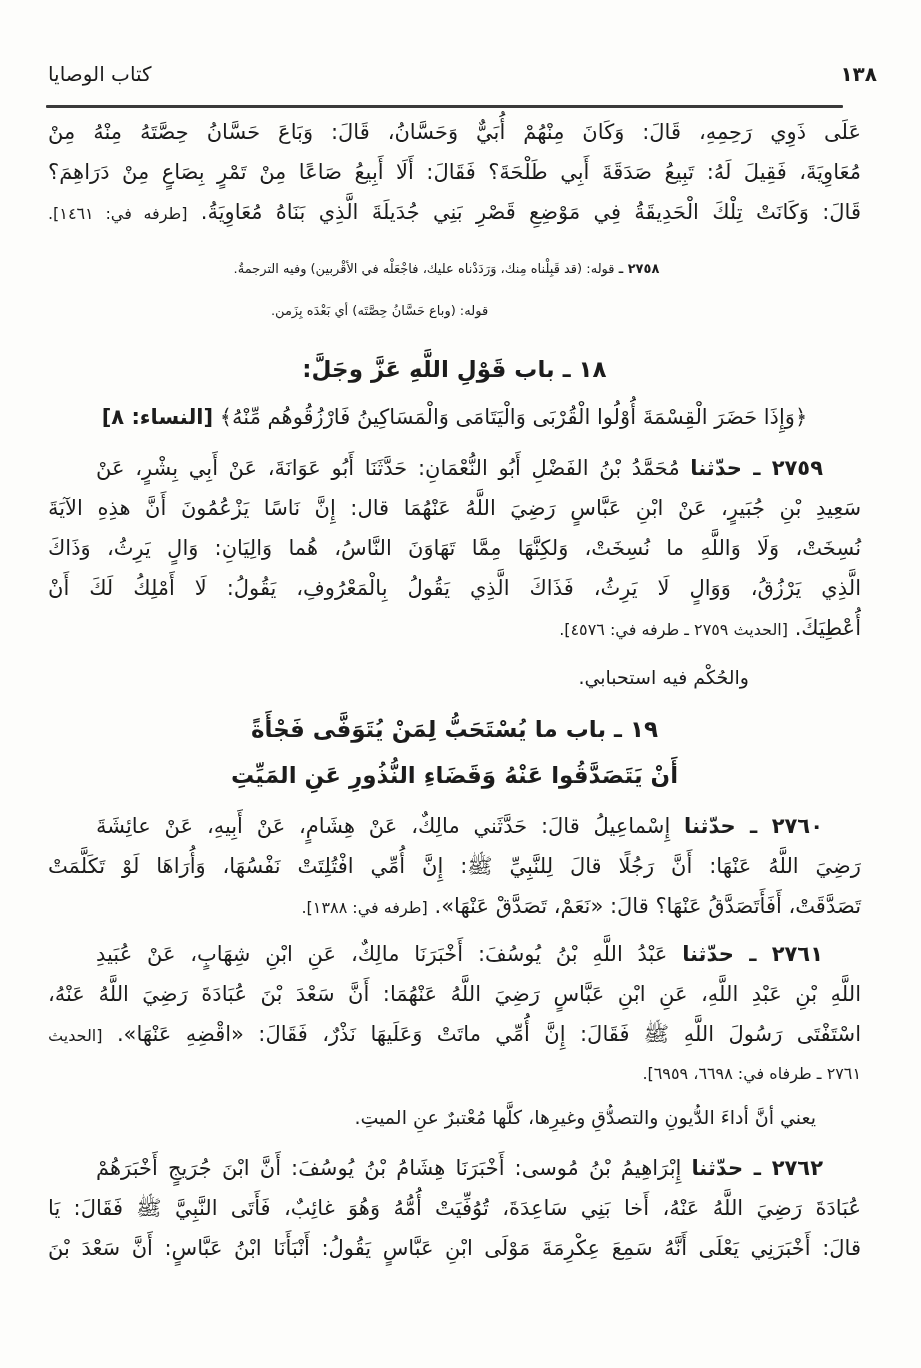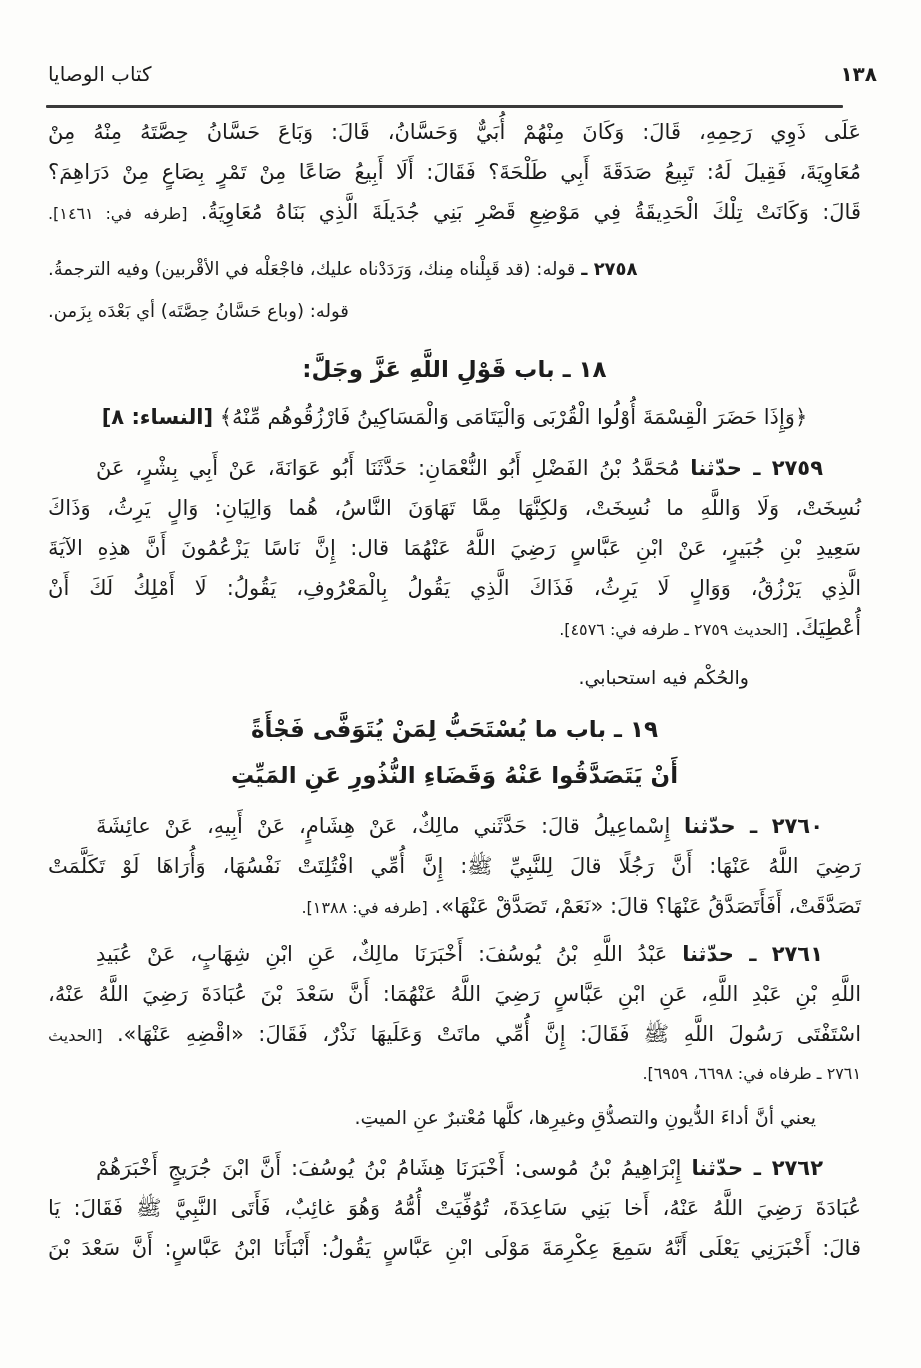--- a/index.html
+++ b/index.html
@@ -38,21 +38,21 @@
     position: absolute;
     top: 112px; right: 60px; left: 48px;
   }
   .bl   { font-size: 21px; line-height: 40px; }
   .j    { text-align: justify; text-align-last: justify; }
   .r    { text-align: right; }
   .ind  { text-indent: 38px; margin-left: 48px; }
   .ind-sm { text-indent: 16px; }
   .lead { font-weight: bold; }
   .small { font-size: 16px; }
-  .note { font-size: 18px; line-height: 42px; text-align: left; }
+  .note { font-size: 13px; line-height: 42px; text-align: center; }
   .note-block { margin-top: 14px; }
   .note-l2 { padding-right: 150px; }
   .bab {
     font-weight: bold;
     font-size: 23px;
     line-height: 46px;
     text-align: center;
   }
   .bab18 { margin-top: 14px; }
   .verse-line {
@@ -93,22 +93,22 @@
     <div class="note-block">
       <div class="note ind-sm"><span class="lead">٢٧٥٨ ـ</span> <span>قوله: (قد قَبِلْناه مِنك، وَرَدَدْناه عليك، فاجْعَلْه في الأقْربين) وفيه الترجمةُ.</span></div>
       <div class="note note-l2">قوله: (وباع حَسَّانُ حِصَّتَه) أي بَعْدَه بِزَمن.</div>
     </div>
 
     <div class="bab bab18">١٨ ـ باب قَوْلِ اللَّهِ عَزَّ وجَلَّ:</div>
     <div class="verse-line"><span>﴿وَإِذَا حَضَرَ الْقِسْمَةَ أُوْلُوا الْقُرْبَى وَالْيَتَامَى وَالْمَسَاكِينُ فَارْزُقُوهُم مِّنْهُ﴾</span> <span class="verse-ref">[النساء: ٨]</span></div>
 
     <div class="h2759">
       <div class="bl j ind"><span class="lead">٢٧٥٩ ـ حدّثنا</span> <span>مُحَمَّدُ بْنُ الفَضْلِ أَبُو النُّعْمَانِ: حَدَّثَنَا أَبُو عَوَانَةَ، عَنْ أَبِي بِشْرٍ، عَنْ</span></div>
+      <div class="bl j">سَعِيدِ بْنِ جُبَيرٍ، عَنْ ابْنِ عَبَّاسٍ رَضِيَ اللَّهُ عَنْهُمَا قال: إِنَّ نَاسًا يَزْعُمُونَ أَنَّ هذِهِ الآيَةَ</div>
       <div class="bl j">نُسِخَتْ، وَلَا وَاللَّهِ ما نُسِخَتْ، وَلكِنَّهَا مِمَّا تَهَاوَنَ النَّاسُ، هُما وَالِيَانِ: وَالٍ يَرِثُ، وَذَاكَ</div>
-      <div class="bl j">سَعِيدِ بْنِ جُبَيرٍ، عَنْ ابْنِ عَبَّاسٍ رَضِيَ اللَّهُ عَنْهُمَا قال: إِنَّ نَاسًا يَزْعُمُونَ أَنَّ هذِهِ الآيَةَ</div>
       <div class="bl j">الَّذِي يَرْزُقُ، وَوَالٍ لَا يَرِثُ، فَذَاكَ الَّذِي يَقُولُ بِالْمَعْرُوفِ، يَقُولُ: لَا أَمْلِكُ لَكَ أَنْ</div>
       <div class="bl r"><span>أُعْطِيَكَ.</span> <span class="small">[الحديث ٢٧٥٩ ـ طرفه في: ٤٥٧٦].</span></div>
     </div>
 
     <div class="cmt cmt2759">والحُكْم فيه استحبابي.</div>
 
     <div class="bab bab19">
       <div>١٩ ـ باب ما يُسْتَحَبُّ لِمَنْ يُتَوَفَّى فَجْأَةً</div>
       <div>أَنْ يَتَصَدَّقُوا عَنْهُ وَقَضَاءِ النُّذُورِ عَنِ المَيِّتِ</div>
     </div>

